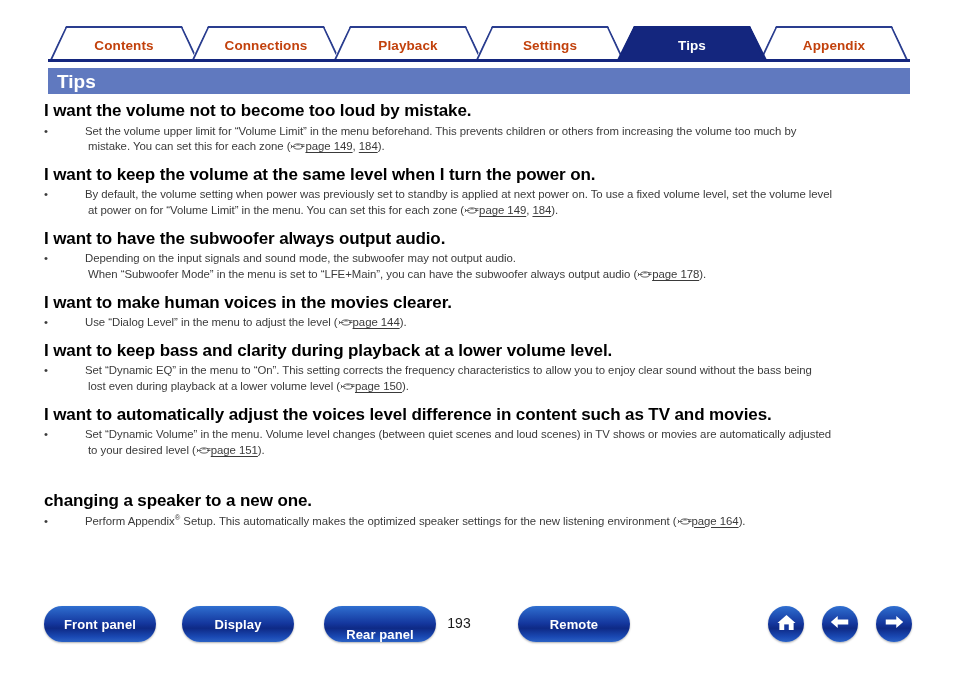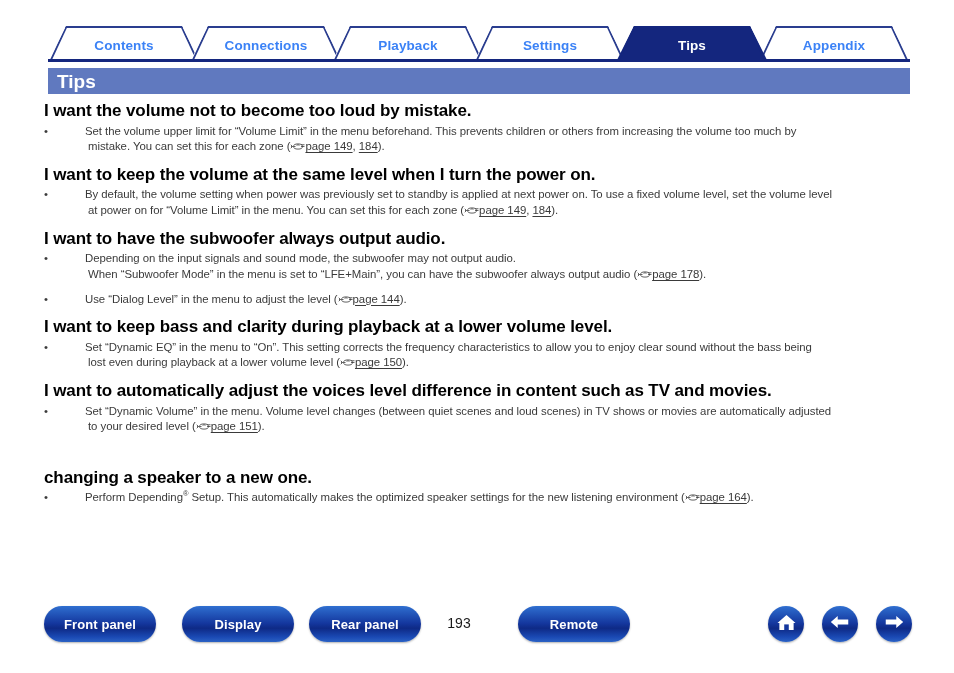--- a/index.html
+++ b/index.html
@@ -27,21 +27,21 @@
   .tab {
     position: relative;
     height: 36px;
     flex: 1 1 0;
     display: flex;
     align-items: center;
     justify-content: center;
     font-size: 13.5px;
     font-weight: bold;
     letter-spacing: 0.1px;
-    color: #3b82f6;
+    color: #c2410c;
     background: #ffffff;
     border-top: 2px solid #2a3d8f;
     margin-left: -10px;
     
     clip-path: polygon(18px 0, calc(100% - 18px) 0, 100% 100%, 0% 100%);
   }
   .tab:first-child { margin-left: 0; }
   .tab .tab-inner {
     position: relative;
     z-index: 3;
@@ -270,20 +270,21 @@
                     <path d="M7 9 h4"></path>
                     <path d="M22 5.5 h7"></path>
                     <path d="M22 9 h7"></path>
                     <path d="M13 6.5 q3 -2 6 0"></path>
                   </g>
                 </svg></span><u>page 178</u><span>).</span></span></span>
       </div>
     </div>
 
     <div class="sect">
+      <h2>I want to make human voices in the movies clearer.</h2>
       <div class="bullet">
         <span class="ln"><span>Use “Dialog Level” in the menu to adjust the level (</span><span class="pgref"><span class="handicon"><svg width="15" height="9" viewBox="0 0 30 18">
                   <g fill="none" stroke="#3a3a3a" stroke-width="1.6">
                     <path d="M2 9 h3"></path>
                     <path d="M1.5 5.5 l3.5 3.5 l-3.5 3.5"></path>
                     <ellipse cx="16" cy="9" rx="9" ry="5.2"></ellipse>
                     <path d="M7 9 h4"></path>
                     <path d="M22 5.5 h7"></path>
                     <path d="M22 9 h7"></path>
                     <path d="M13 6.5 q3 -2 6 0"></path>
@@ -324,21 +325,21 @@
                     <path d="M22 9 h7"></path>
                     <path d="M13 6.5 q3 -2 6 0"></path>
                   </g>
                 </svg></span><u>page 151</u><span>).</span></span></span>
       </div>
     </div>
 
     <div class="sect">
       <h2><br><span>changing a speaker to a new one.</span></h2>
       <div class="bullet">
-        <span class="ln"><span>Perform Depending</span><span class="sup">®</span><span> Setup. This automatically makes the optimized speaker settings for the new listening environment (</span><span class="pgref"><span class="handicon"><svg width="15" height="9" viewBox="0 0 30 18">
+        <span class="ln"><span>Perform Appendix</span><span class="sup">®</span><span> Setup. This automatically makes the optimized speaker settings for the new listening environment (</span><span class="pgref"><span class="handicon"><svg width="15" height="9" viewBox="0 0 30 18">
                   <g fill="none" stroke="#3a3a3a" stroke-width="1.6">
                     <path d="M2 9 h3"></path>
                     <path d="M1.5 5.5 l3.5 3.5 l-3.5 3.5"></path>
                     <ellipse cx="16" cy="9" rx="9" ry="5.2"></ellipse>
                     <path d="M7 9 h4"></path>
                     <path d="M22 5.5 h7"></path>
                     <path d="M22 9 h7"></path>
                     <path d="M13 6.5 q3 -2 6 0"></path>
                   </g>
                 </svg></span><u>page 164</u><span>).</span></span></span>
@@ -350,21 +351,21 @@
   <div class="footer">
 
     <div class="pill" style="left:44px; width:112px;">
       <span>Front panel</span>
     </div>
 
     <div class="pill" style="left:182px; width:112px;">
       <span>Display</span>
     </div>
 
-    <div class="pill" style="left:309px; width:112px;">
+    <div class="pill" style="left:324px; width:112px;align-items:flex-end;">
       <span>Rear panel</span>
     </div>
 
     <div class="pagenum">193</div>
 
     <div class="pill" style="left:518px; width:112px;">
       <span>Remote</span>
     </div>
 
 

